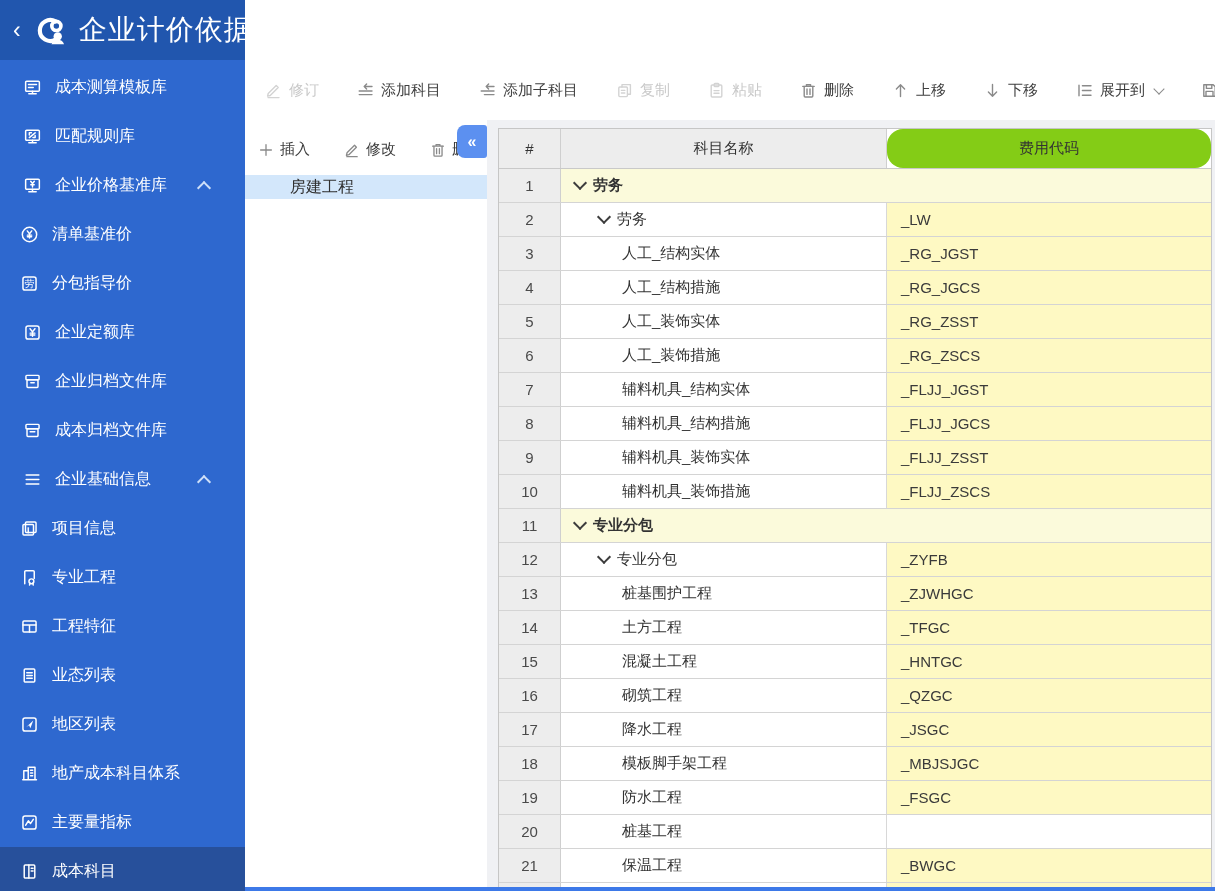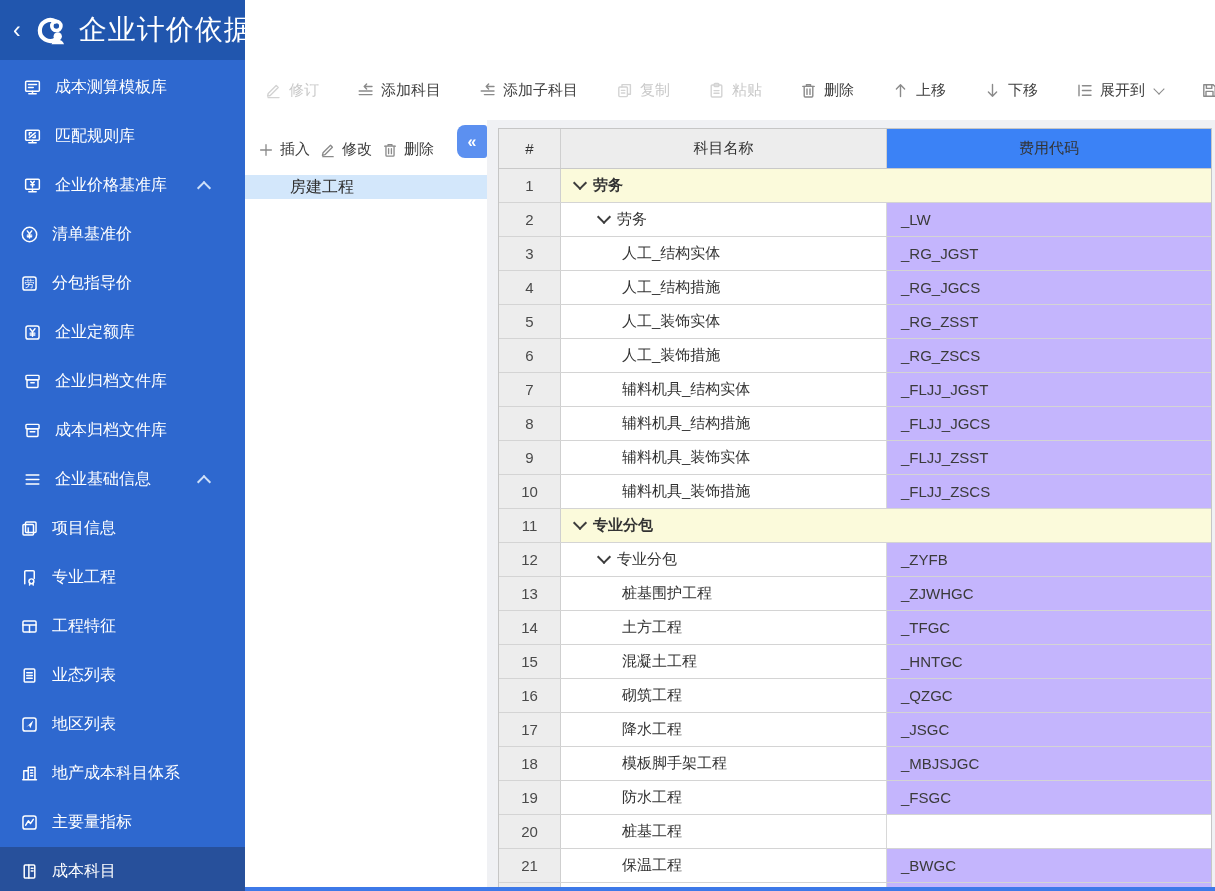--- a/index.html
+++ b/index.html
@@ -26,41 +26,41 @@
   .toolbar{position:absolute;left:245px;top:60px;right:0;height:60px;background:#fff;display:flex;align-items:center;gap:38px;padding-left:20px;box-sizing:border-box;}
   .tb-btn{display:flex;align-items:center;gap:7px;font-size:15px;color:#404040;cursor:pointer;white-space:nowrap;}
   .tb-btn .ticon{color:#8a8a8a;display:flex;align-items:center;}
   .tb-btn .ticon svg{width:17px;height:17px;}
   .tb-btn.disabled{color:#c9c9c9;cursor:default;}
   .tb-btn.disabled .ticon{color:#d3d3d3;}
   .dd-caret{width:7px;height:7px;border-right:1.6px solid #8a8a8a;border-bottom:1.6px solid #8a8a8a;transform:rotate(45deg);margin:-3px 0 0 3px;}
   
   .content-bg{position:absolute;left:245px;top:120px;right:0;bottom:0;background:#f0f1f4;}
   .tree-panel{position:absolute;left:245px;top:120px;width:242px;bottom:4px;background:#fff;}
-  .panel-toolbar{display:flex;align-items:center;gap:10px;padding:20px 0 16px 13px;font-size:15px;color:#3d3d3d;}
+  .panel-toolbar{display:flex;align-items:center;gap:34px;padding:20px 0 16px 13px;font-size:15px;color:#3d3d3d;}
   .p-btn{display:flex;align-items:center;gap:6px;cursor:pointer;white-space:nowrap;}
   .p-btn .ticon{color:#8a8a8a;display:flex;}
   .p-btn .ticon svg{width:16px;height:16px;}
   .collapse-btn{position:absolute;top:5px;right:0;width:30px;height:33px;background:#5c90f0;color:#fff;border-radius:8px 3px 3px 8px;display:flex;align-items:center;justify-content:center;font-size:16px;font-weight:bold;cursor:pointer;}
   .tree-item{height:24px;display:flex;align-items:center;padding-left:45px;font-size:16px;color:#303030;cursor:pointer;}
   .tree-item.selected{background:#d3e7fb;}
   
   .grid{position:absolute;left:498px;top:128px;width:712px;background:#fff;border:1px solid #c6c6c6;border-bottom:none;box-sizing:content-box;}
   .grow{display:grid;grid-template-columns:62px 326px 324px;height:33px;border-bottom:1px solid #d4d4d4;}
   .grow.head{height:39px;border-bottom:1px solid #c9c9c9;}
   .th{background:#ededed;display:flex;align-items:center;justify-content:center;font-size:15px;color:#333;border-right:1px solid #cfcfcf;}
   .th:last-child{border-right:none;}
-  .th.code{background:#3b82f6;}
+  .th.code{background:#84cc16;border-radius:16px;}
   .cell{display:flex;align-items:center;font-size:15px;color:#333;box-sizing:border-box;}
   .cell-num{background:#ededed;justify-content:center;color:#4a4a4a;border-right:1px solid #cfcfcf;}
   .cell-name{background:#fff;border-right:1px solid #d8d8d8;gap:8px;}
   .cell-name.l1{padding-left:14px;font-weight:bold;}
   .cell-name.l2{padding-left:38px;}
   .cell-name.l3{padding-left:61px;text-align:center;}
-  .cell-code{background:#c4b5fd;padding-left:14px;color:#3a3a3a;}
+  .cell-code{background:#fef9c3;padding-left:14px;color:#3a3a3a;}
   .grow.group .cell-name,.grow.group .cell-code{background:#fbfadb;}
   .grow.group .cell-name{border-right:1px solid transparent;}
   .chev-down{width:8px;height:8px;border-right:2px solid #3c3c3c;border-bottom:2px solid #3c3c3c;transform:rotate(45deg);margin-top:-5px;flex:0 0 auto;}
   
   .bottom-bar{position:absolute;left:245px;right:0;bottom:0;height:4px;background:#3d79e8;z-index:9;}
 </style>
 </head>
 <body>
 
 <div class="sidebar">

